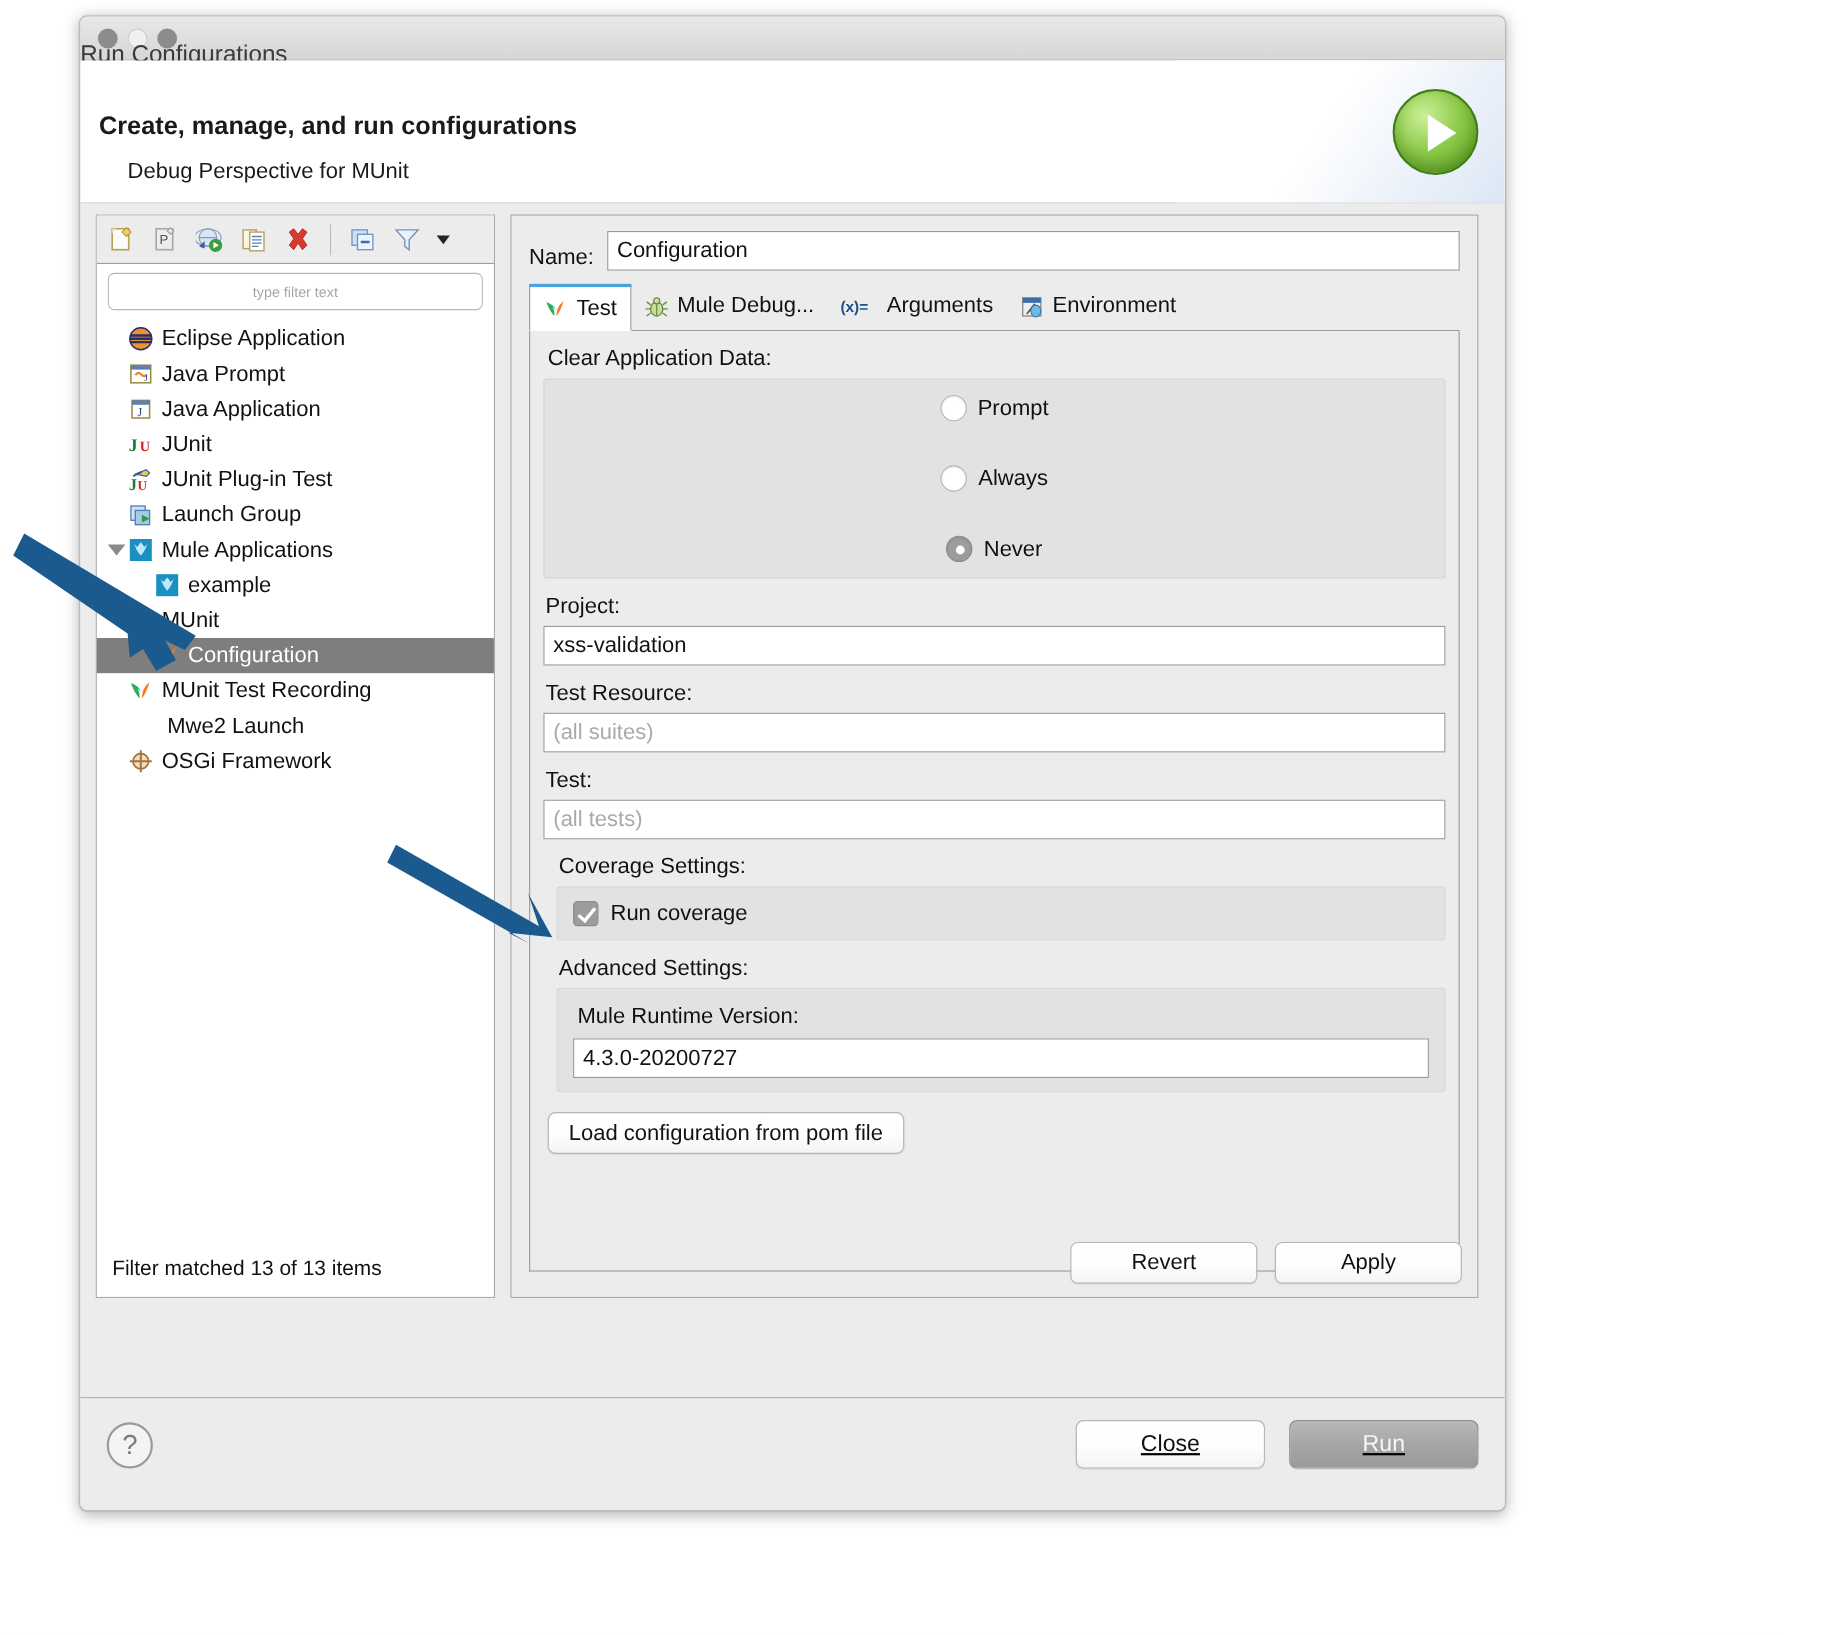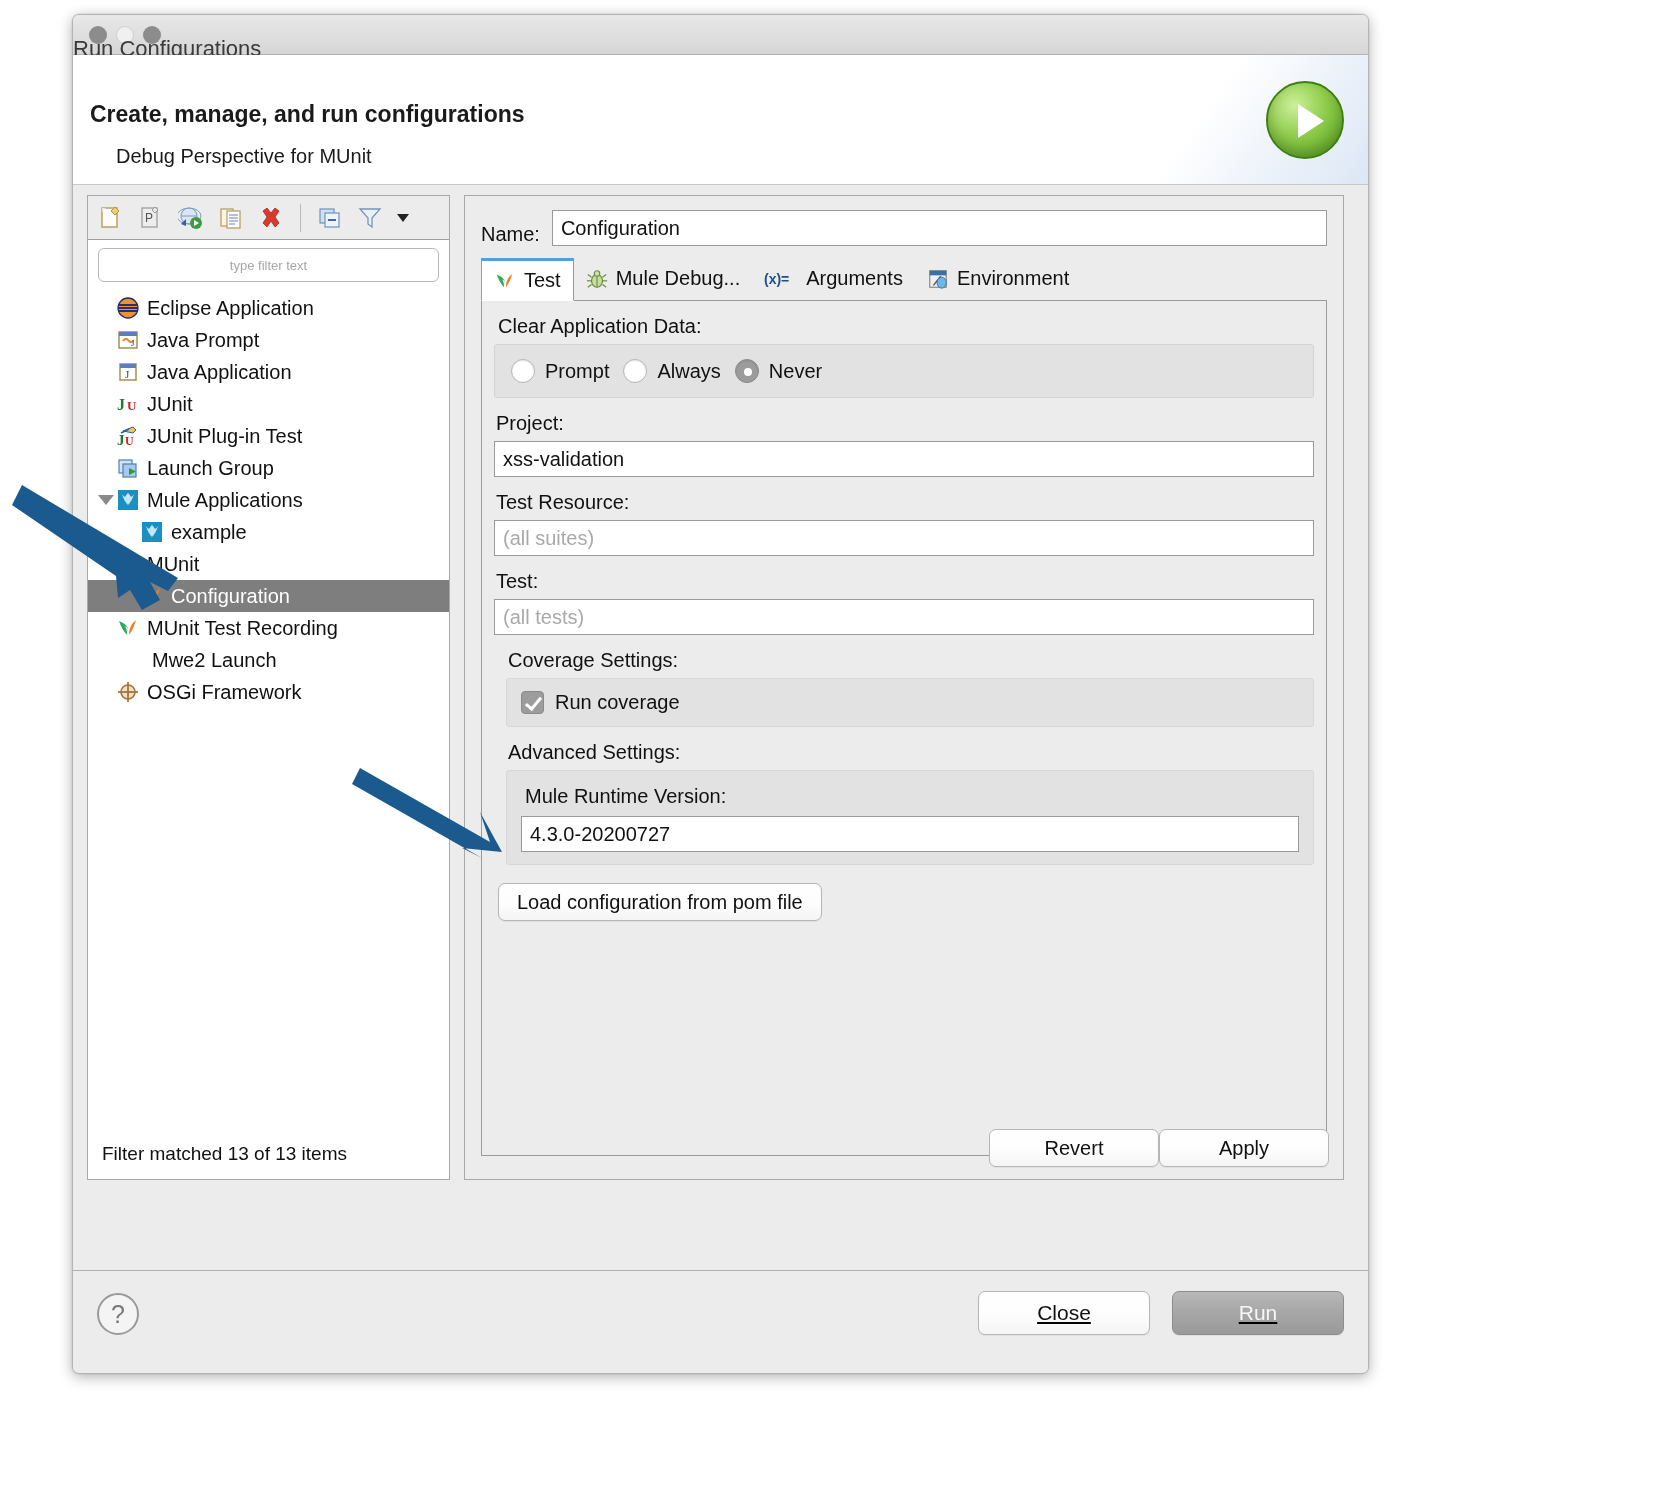--- a/index.html
+++ b/index.html
@@ -221,21 +221,21 @@
     position: relative;
   }
 
   .sec-label { font-size: 20px; color: #111; margin: 4px 0 6px 4px; }
   .group-box {
     background: #e2e2e2;
     border: 1px solid #d3d3d3;
     border-radius: 3px;
     padding: 14px 16px;
   }
-  .radio-row { display: flex; align-items: center; gap: 14px; }
+  .radio-row { display: flex; align-items: center; gap: 40px; flex-direction: column; }
   .radio-item { display: flex; align-items: center; gap: 10px; font-size: 20px; color: #111; }
   .radio {
     width: 24px; height: 24px; border-radius: 50%;
     background: #ffffff;
     border: 1px solid #b5b5b5;
     box-shadow: inset 0 1px 2px rgba(0,0,0,0.10);
     position: relative;
   }
   .radio.checked { background: #9c9c9c; border-color: #8a8a8a; }
   .radio.checked::after {
@@ -289,21 +289,21 @@
     border: 1px solid #b6b6b6;
     border-radius: 7px;
     font-size: 20px; color: #111;
     font-family: "Liberation Sans", sans-serif;
     box-shadow: 0 1px 1px rgba(0,0,0,0.06);
   }
   .load-pom { margin: 18px 0 0 4px; }
 
   .rev-apply {
     position: absolute; right: 14px; bottom: 12px;
-    display: flex; 
+    display: flex; gap: 16px;
   }
   .rev-apply .btn { width: 170px; }
 
   
   .footer {
     position: relative;
     height: 100px;
     background: #ececec;
     border-top: 1px solid #b0b0b0;
   }

